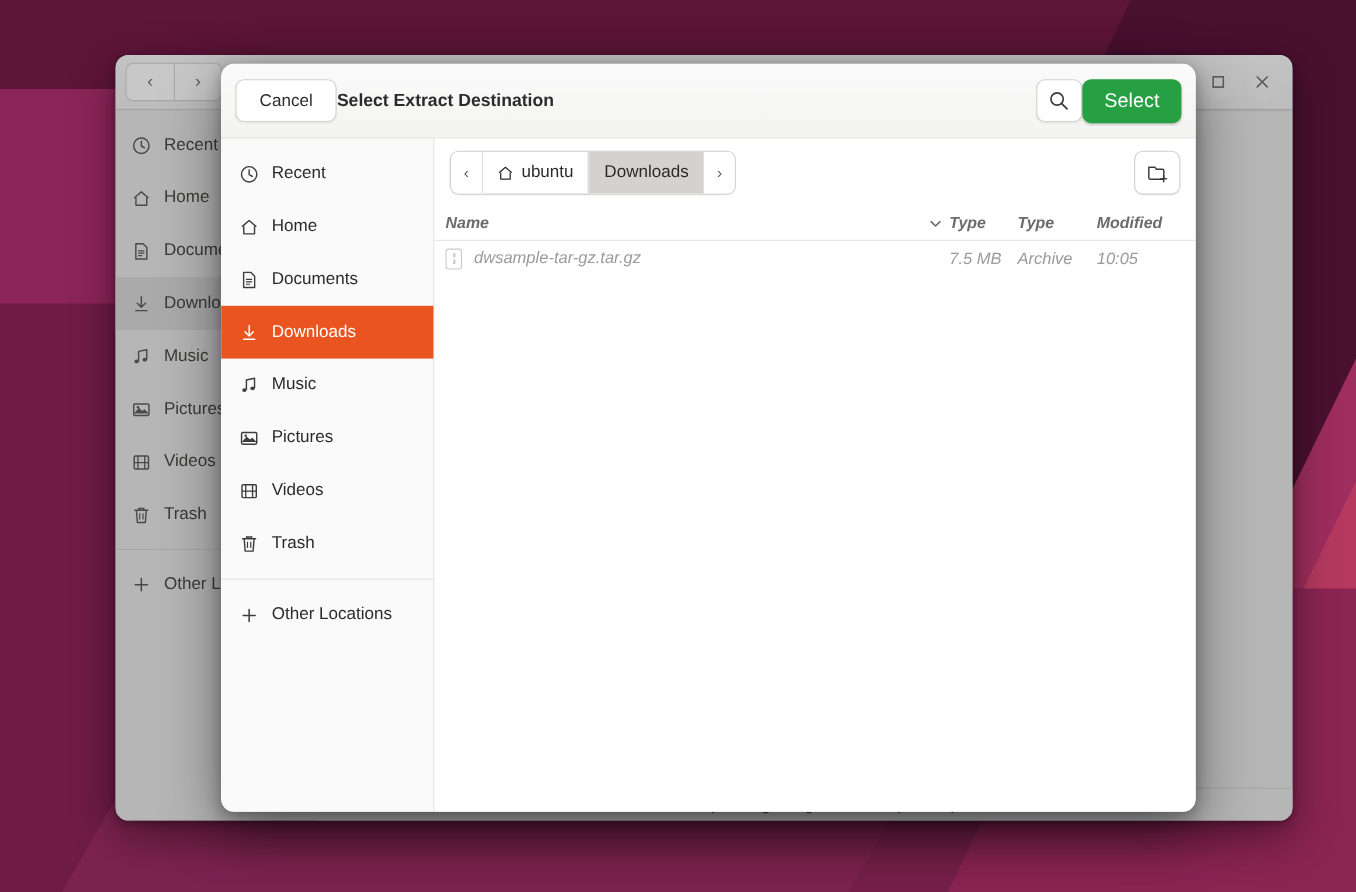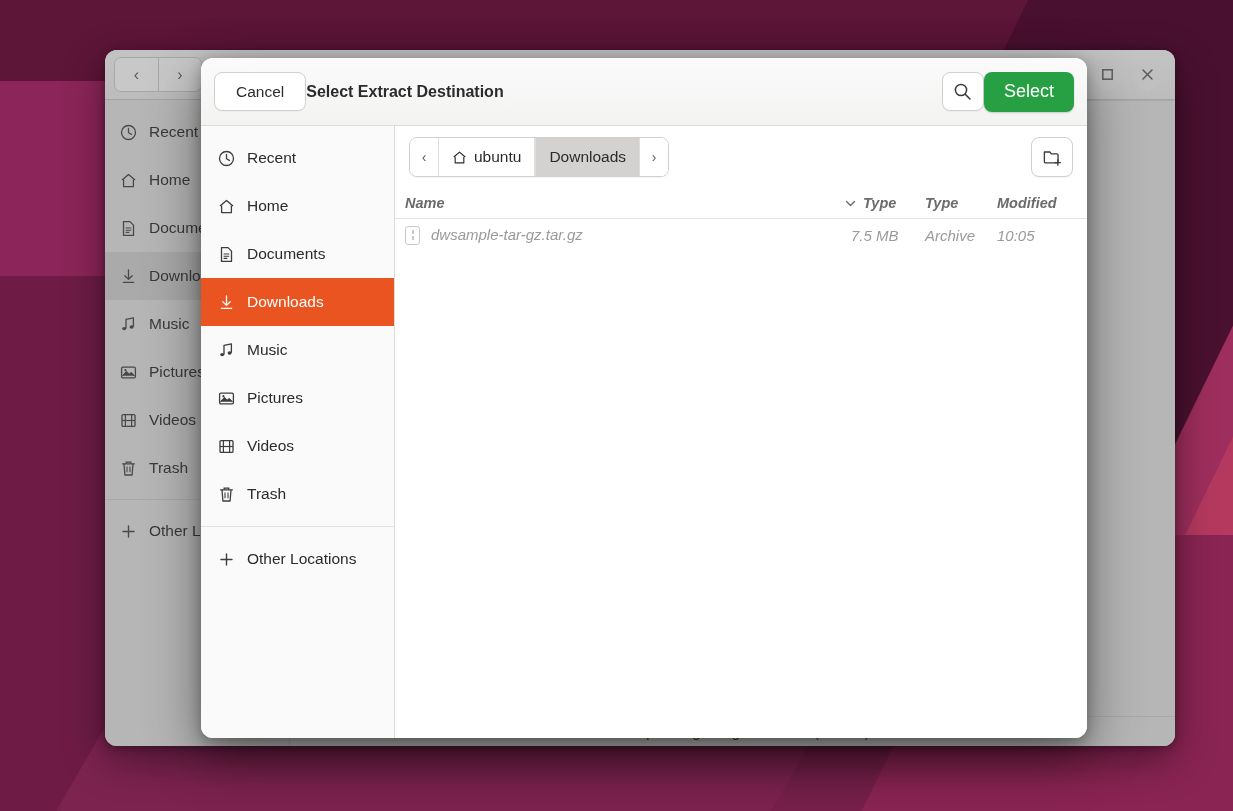--- a/index.html
+++ b/index.html
@@ -299,21 +299,21 @@
     display: flex;
     height: 32px;
     align-items: center;
     font-size: 15px;
     color: #9a9a9a;
     padding: 0 8px;
     cursor: pointer;
   }
   .fname { flex: 1; display: flex; align-items: flex-start; gap: 11px; padding-left: 2px; }
   .fsize { width: 62px; }
-  .ftype { width: 72px; margin-left: 12px; }
+  .ftype { width: 72px; }
   .fmod  { width: 82px; }
   .sort-spacer { width: 26px; }
 
   .archive-ic {
     width: 15px; height: 19px;
     border: 1.4px solid #c9c9c9;
     border-radius: 3px;
     position: relative;
     flex: 0 0 auto;
   }

